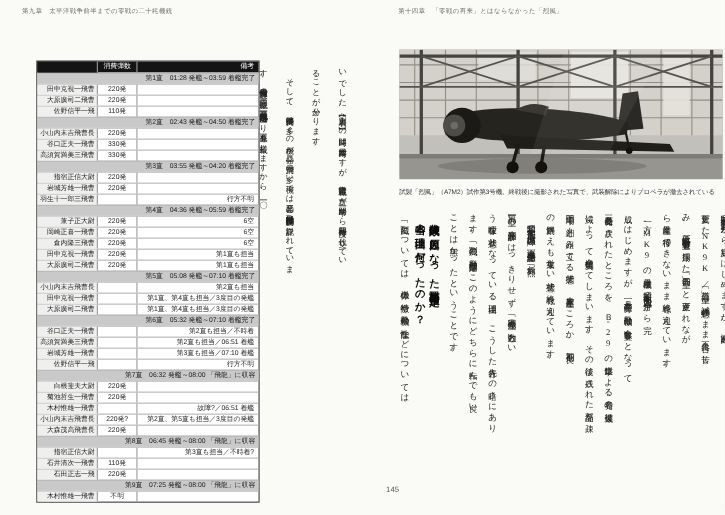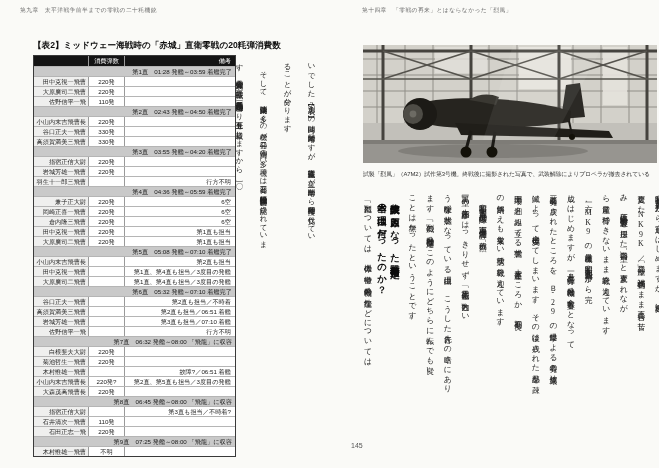--- a/index.html
+++ b/index.html
@@ -65,21 +65,20 @@
   }
 </style>
 </head>
 <body>
 
 <div id="canvas">
 
   <div class="running-head" style="left:20px;top:6px;">第九章　太平洋戦争前半までの零戦の二十粍機銃</div>
   <div class="page-number" style="left:34px;top:445px;">95</div>
 
-  <div class="table-title">【表2】ミッドウェー海戦時の「赤城」直衛零戦の20粍弾消費数</div>
 
   <div id="consumption-table">
       <div class="t-row t-head">
         <div class="t-cell c-name"></div>
         <div class="t-cell c-rounds">消費弾数</div>
         <div class="t-cell c-note">備考</div>
       </div>
       <div class="t-row t-sec">
         <div class="t-cell ">第1直　01:28 発艦～03:59 着艦完了</div>
       </div>

